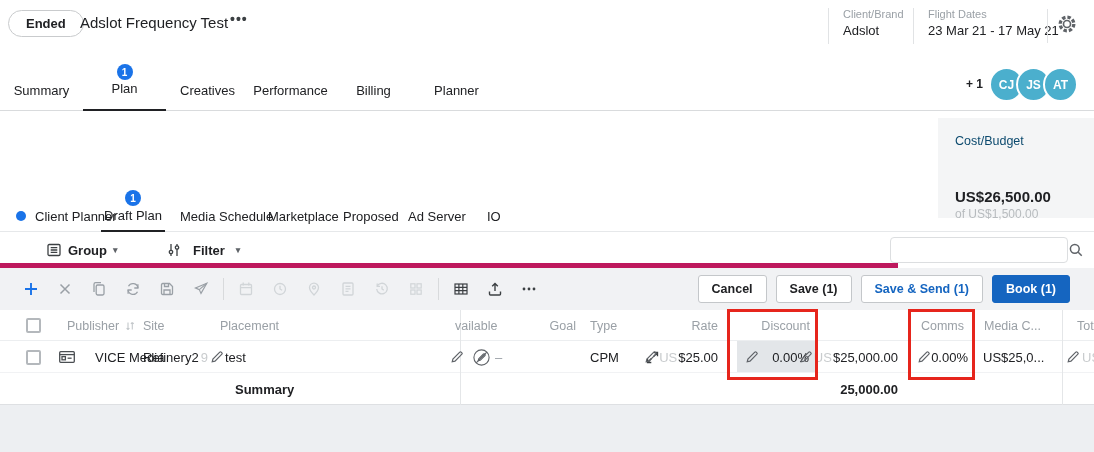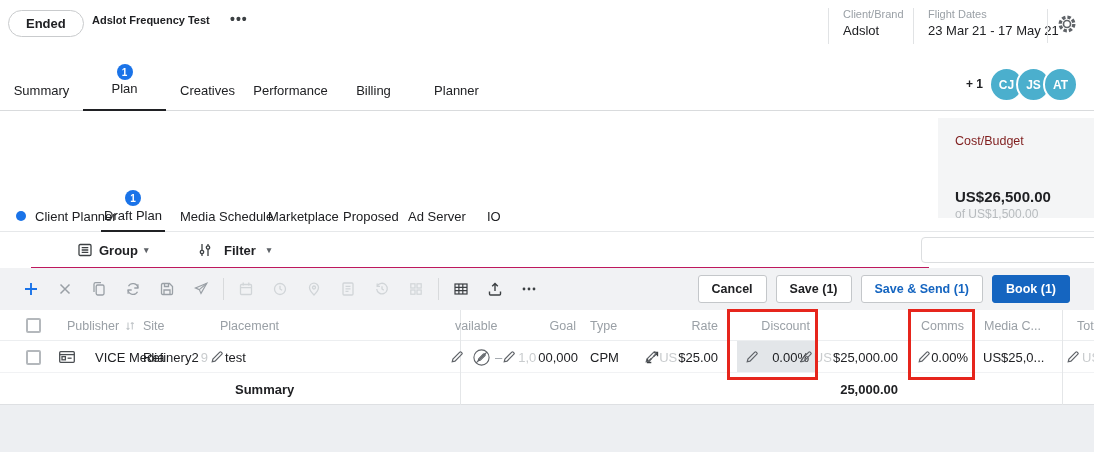--- a/index.html
+++ b/index.html
@@ -3,21 +3,21 @@
 <meta charset="utf-8">
 <style>
   * { margin:0; padding:0; box-sizing:border-box; }
   html,body { background:#fff; }
   body { font-family:"Liberation Sans", sans-serif; color:#202124; font-size:13px; }
   .stage { position:relative; width:1094px; height:452px; background:#fff; overflow:hidden; }
 
   
   .pill { position:absolute; left:8px; top:10px; height:27px; padding:0 17px; border:1px solid #c9cbcd;
           border-radius:15px; font-weight:bold; font-size:13px; display:flex; align-items:center; background:#fff; }
-  .title { position:absolute; left:92px; top:14px; font-weight:bold; font-size:11px; }
+  .title { position:absolute; left:80px; top:14px; font-weight:normal; font-size:15px; }
   .title-more { position:absolute; left:230px; top:11px; font-weight:bold; font-size:14px; letter-spacing:1px; color:#3c4043; cursor:pointer; }
   .meta { position:absolute; top:8px; height:36px; border-left:1px solid #e1e3e5; padding-left:14px; }
   .meta .lab { font-size:11px; color:#9aa0a6; }
   .meta .val { font-size:13px; color:#202124; margin-top:3px; }
   .meta-client { left:828px; } .meta-flight { left:913px; }
   .meta-div { position:absolute; left:1047px; top:9px; height:34px; width:1px; background:#e1e3e5; }
   .gear { position:absolute; left:1056px; top:13px; width:22px; height:22px; color:#5f6368; cursor:pointer; }
 
   
   .tabbar { position:absolute; left:0; top:60px; width:1094px; height:51px; border-bottom:1px solid #d9dbdd; }
@@ -27,32 +27,32 @@
   .badge { position:absolute; top:4px; left:50%; transform:translateX(-50%); width:16px; height:16px; border-radius:50%;
            background:#1a73e8; color:#fff; font-size:10px; font-weight:bold; display:flex; align-items:center; justify-content:center; }
   .overflow-count { position:absolute; left:966px; top:77px; font-size:12px; font-weight:bold; }
   .avatars { position:absolute; left:989px; top:67px; display:flex; }
   .avatar { width:35px; height:35px; border-radius:50%; background:#4bafcd; border:2px solid #fff; color:#fff;
             font-size:12px; font-weight:bold; display:flex; align-items:center; justify-content:center; margin-left:-8px; }
   .avatar:first-child { margin-left:0; }
 
   
   .cost-panel { position:absolute; left:938px; top:118px; width:156px; height:100px; background:#f4f5f6; padding:16px 0 0 17px; }
-  .cost-panel .lab { font-size:12.5px; color:#7f1d1d; }
+  .cost-panel .lab { font-size:12.5px; color:#0c4a6e; }
   .cost-panel .val { font-size:15px; font-weight:bold; margin-top:40px; }
   .cost-panel .sub { font-size:12px; color:#b7bbbe; margin-top:2px; }
 
   
   .subtabs { position:absolute; left:0; top:186px; width:1094px; height:46px; border-bottom:1px solid #e6e8ea; }
   .subtab { position:absolute; top:0; height:46px; display:flex; align-items:center; padding-top:14px; font-size:13px; cursor:pointer; }
   .subtab.active { border-bottom:2px solid #202124; justify-content:center; }
   .bluedot { width:10px; height:10px; border-radius:50%; background:#1a73e8; margin-right:9px; }
 
   
-  .controls { position:absolute; left:0; top:232px; width:898px; height:36px; border-bottom:1px solid #be185d; background:#fff;margin-left:31px; }
+  .controls { position:absolute; left:0; top:232px; width:898px; height:36px; border-bottom:5px solid #be185d; background:#fff; }
   .ctl { position:absolute; top:0; height:36px; display:flex; align-items:center; gap:6px; font-weight:bold; cursor:pointer; }
   .ctl .caret { font-size:9px; color:#5f6368; }
   .ctl-group { left:46px; } .ctl-filter { left:166px;gap:11px; }
   .ctl-icon { color:#3c4043; }
   .search-box { position:absolute; left:890px; top:5px; width:178px; height:26px; border:1px solid #dcdee0; border-radius:4px;
                 background:#fff; display:flex; align-items:center; }
   .search-box input { border:none; outline:none; flex:1; height:100%; padding:0 6px 0 10px; font-size:12.5px; background:transparent; }
   .search-icon { width:16px; height:16px; margin-right:8px; color:#5f6368; flex:none; }
 
   
@@ -374,29 +374,20 @@
   <div class="rcell" style="left:472px">
     <span class="pencil-circled">
         <svg viewBox="0 0 19 19" fill="none" stroke="currentColor" stroke-width="1.1">
       <circle cx="9.5" cy="9.5" r="7.6"></circle>
           <path d="M6.2 12.8l.5-2 4.8-4.8c.3-.3.8-.3 1.1 0l.4.4c.3.3.3.8 0 1.1l-4.8 4.8-2 .5z"></path>
           <path d="M4.2 14.8L14.8 4.2"></path>
     </svg>
       </span>
   </div>
   <div class="rcell gray" style="left:495px">–</div>
-  <div class="rcell r-end" style="left:498px;width:80px;gap:2px">
-    <span class="pencil">
-        <svg viewBox="0 0 14 14" fill="none" stroke="currentColor" stroke-width="1.2">
-          <path d="M2.2 11.8l.7-2.8 6.9-6.9c.4-.4 1-.4 1.4 0l.7.7c.4.4.4 1 0 1.4l-6.9 6.9-2.8.7z"></path>
-        </svg>
-      </span>
-    <span class="faint">1,0</span>
-      <span>00,000</span>
-  </div>
   <div class="rcell" style="left:590px">CPM</div>
   <div class="rcell" style="left:645px;color:#3c4043">
     <svg width="15" height="15" viewBox="0 0 16 16" fill="none" stroke="currentColor" stroke-width="1.5">
         <path d="M9.3 2.7h4v4M13.3 2.7L8.9 7.1M6.7 13.3h-4v-4M2.7 13.3l4.4-4.4"></path>
       </svg>
   </div>
   <div class="rcell r-end" style="left:640px;width:78px;gap:1px">
     <span class="pencil">
         <svg viewBox="0 0 14 14" fill="none" stroke="currentColor" stroke-width="1.2">
           <path d="M2.2 11.8l.7-2.8 6.9-6.9c.4-.4 1-.4 1.4 0l.7.7c.4.4.4 1 0 1.4l-6.9 6.9-2.8.7z"></path>

